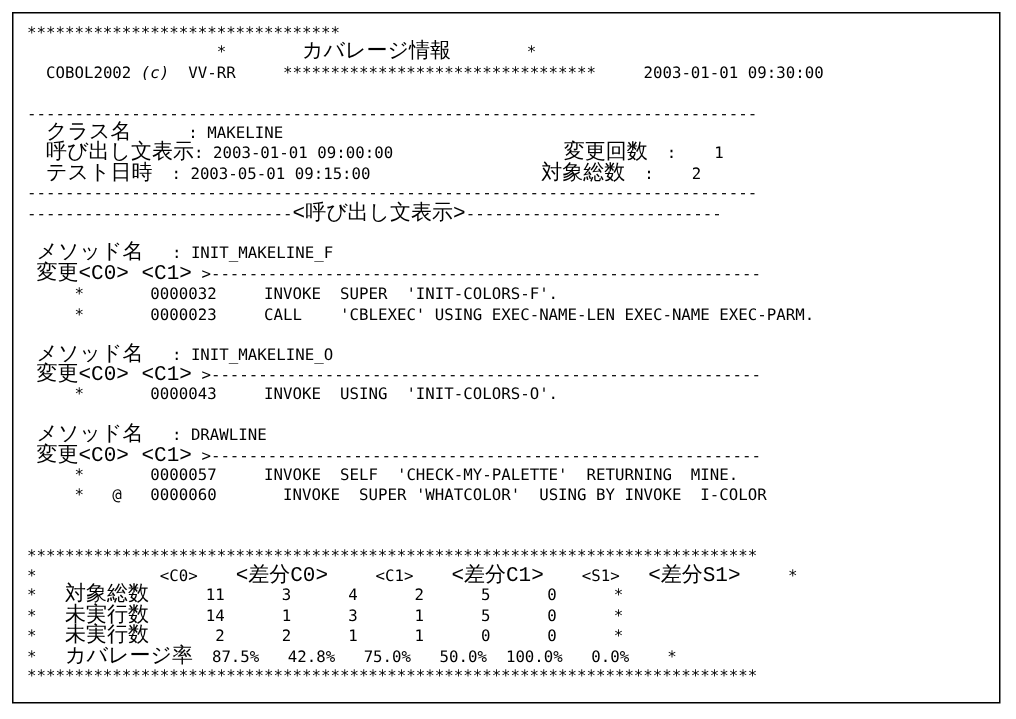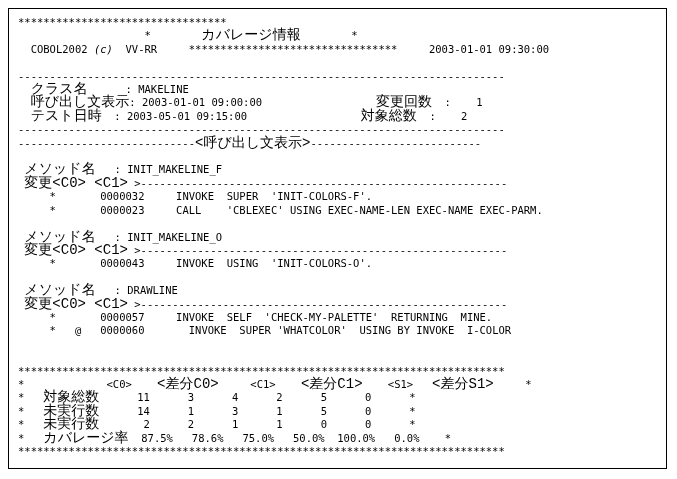--- a/index.html
+++ b/index.html
@@ -66,15 +66,15 @@
 <span class="seg"> <span class="jp">変更&lt;C0&gt; &lt;C1&gt;</span> &gt;----------------------------------------------------------</span>
 <span class="seg">     <span>*</span>       <span>0000057</span>     <span>INVOKE</span>  <span>SELF  'CHECK-MY-PALETTE'  RETURNING  MINE.</span></span>
 <span class="seg">     <span>*</span>   <span>@</span>   <span>0000060</span>       <span>INVOKE</span>  <span>SUPER 'WHATCOLOR'  USING BY INVOKE  I-COLOR</span></span>
 
 
 <span class="seg">*****************************************************************************</span>
 <span class="seg">*             <span>&lt;C0&gt;</span>    <span class="jp">&lt;差分C0&gt;</span>     <span>&lt;C1&gt;</span>    <span class="jp">&lt;差分C1&gt;</span>    <span>&lt;S1&gt;</span>   <span class="jp">&lt;差分S1&gt;</span>     *</span>
 <span class="seg">*   <span class="jp">対象総数</span>      <span>11</span>      <span>3</span>      <span>4</span>      <span>2</span>      <span>5</span>      <span>0</span>      *</span>
 <span class="seg">*   <span class="jp">未実行数</span>      <span>14</span>      <span>1</span>      <span>3</span>      <span>1</span>      <span>5</span>      <span>0</span>      *</span>
 <span class="seg">*   <span class="jp">未実行数</span>       <span>2</span>      <span>2</span>      <span>1</span>      <span>1</span>      <span>0</span>      <span>0</span>      *</span>
-<span class="seg">*   <span class="jp">カバレージ率</span>  <span>87.5%</span>   <span>78.6%</span>   <span>75.0%</span>   <span>50.0%</span>  <span>100.0%</span>   <span>0.0%</span>    *</span>
+<span class="seg">*   <span class="jp">カバレージ率</span>  <span>87.5%</span>   <span>42.8%</span>   <span>75.0%</span>   <span>50.0%</span>  <span>100.0%</span>   <span>0.0%</span>    *</span>
 <span class="seg">*****************************************************************************</span></pre>
 </div>
 
 </body></html>

